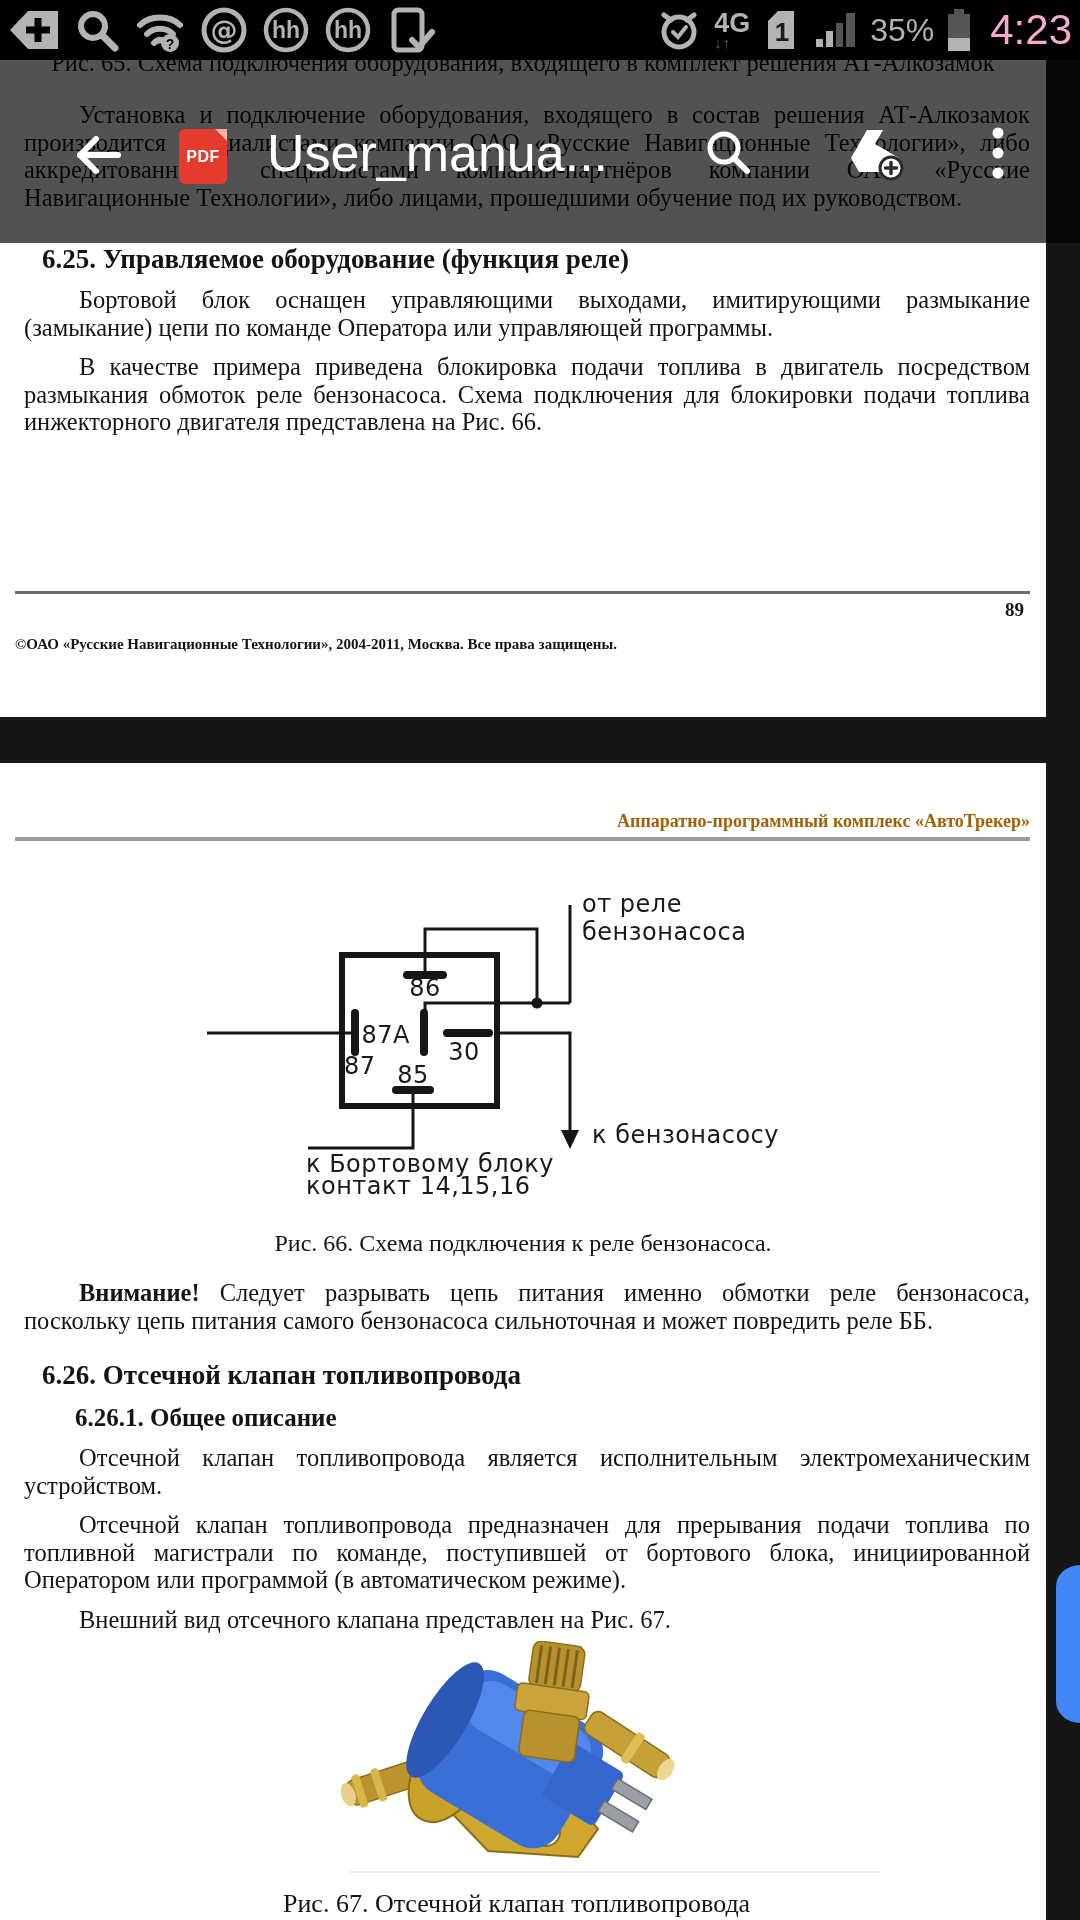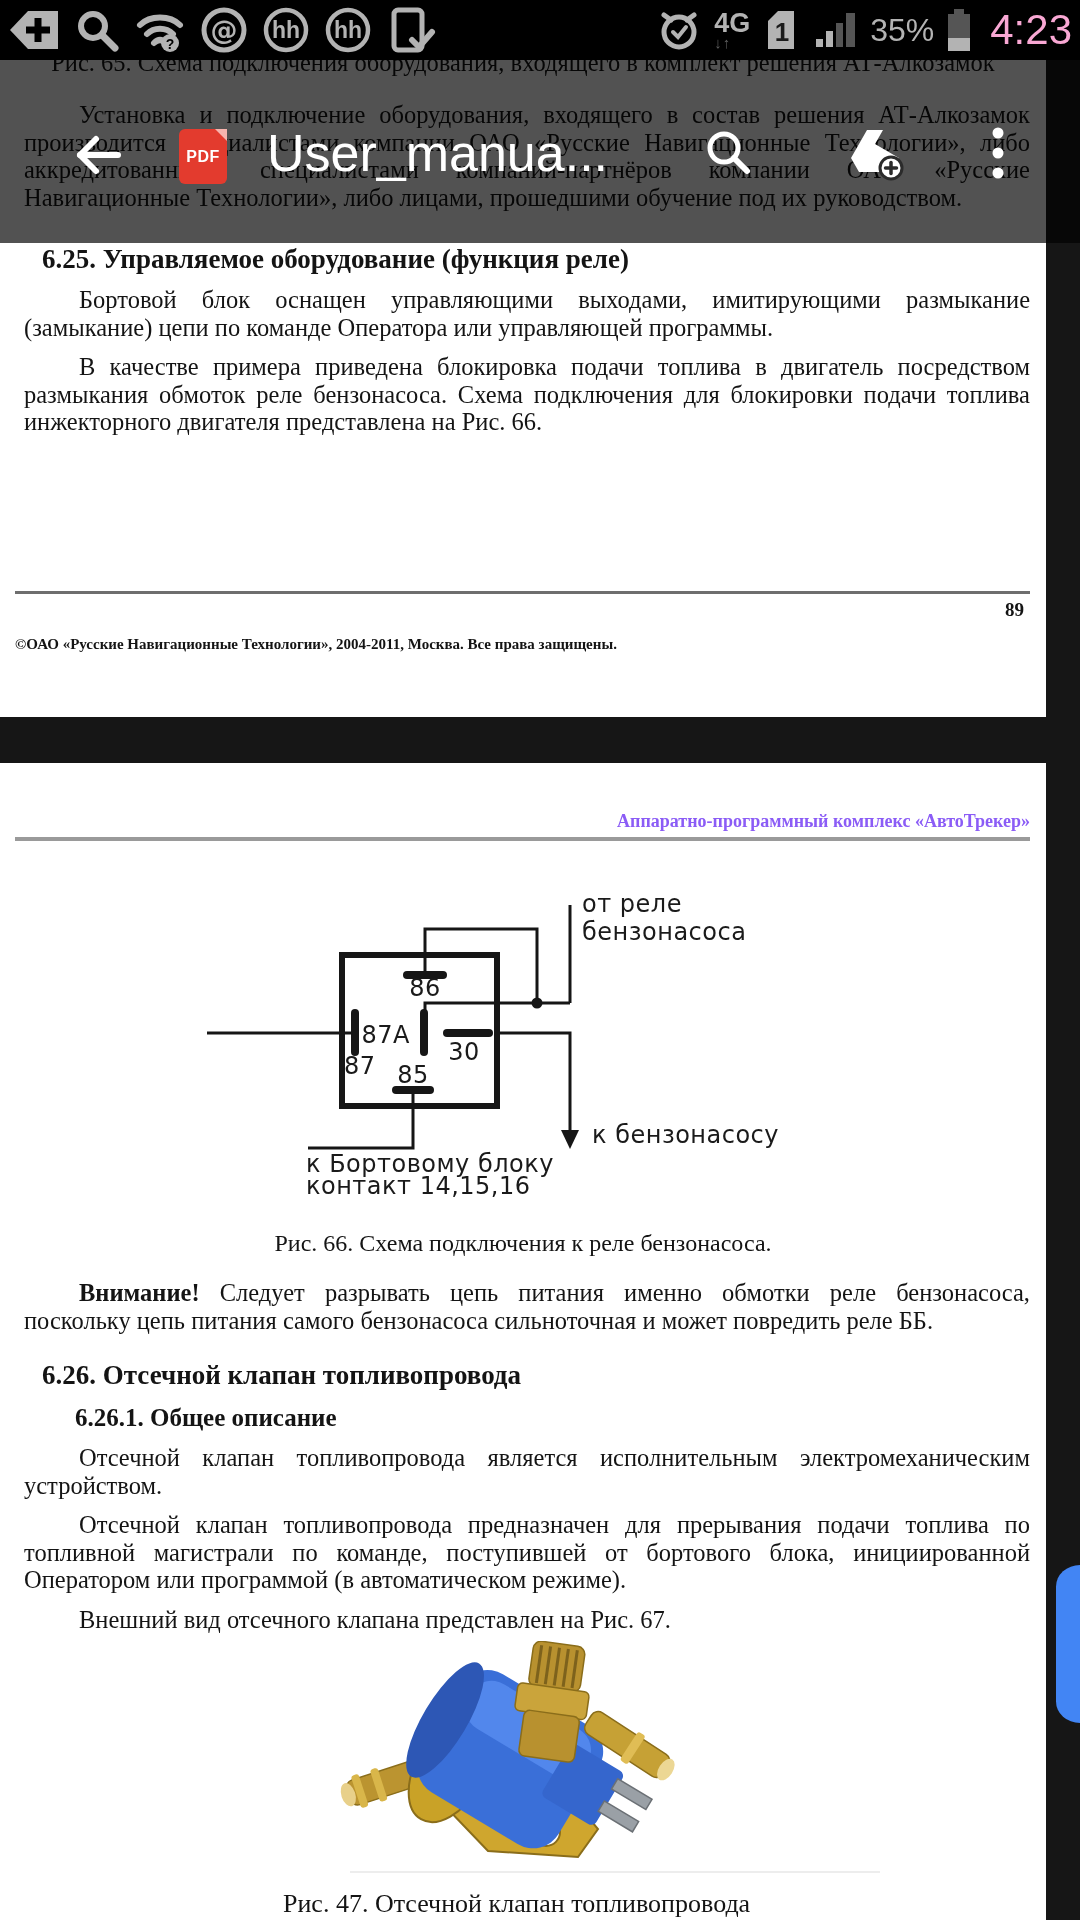--- a/index.html
+++ b/index.html
@@ -26,21 +26,21 @@
   .ind{text-indent:55px;}
   .center{text-align:center;padding:0;}
   .h1{position:absolute;font-weight:bold;font-size:27px;white-space:nowrap;}
   .h2{position:absolute;font-weight:bold;font-size:25px;white-space:nowrap;}
   .rule{position:absolute;height:3px;background:#6e6e6e;}
   .footer-row{position:absolute;left:0;width:100%;box-sizing:border-box;padding:0 22px 0 15px;
               display:flex;align-items:baseline;}
   .footer-left{font-weight:bold;font-size:18px;}
   .footer-page{margin-left:auto;font-weight:bold;font-size:19px;}
   .copyright{position:absolute;left:15px;font-weight:bold;font-size:15px;}
-  .p2header{position:absolute;right:16px;font-weight:bold;font-size:18px;color:#8b5cf6;white-space:nowrap;}
+  .p2header{position:absolute;right:16px;font-weight:bold;font-size:18px;color:#a16207;white-space:nowrap;}
   .diagram-svg{position:absolute;left:0;top:117px;}
   .diagram-svg text{font-family:"DejaVu Sans",sans-serif;font-size:24px;fill:#1a1a1a;letter-spacing:0.5px;}
   .figcap{position:absolute;width:100%;text-align:center;font-size:24px;}
   .photoline{position:absolute;left:350px;top:1108px;width:530px;height:2px;background:#ededed;}
   .fig67{position:absolute;left:283px;top:1126px;font-size:26px;white-space:nowrap;}
   
   .scrim{position:absolute;left:0;top:60px;width:1080px;height:183px;background:rgba(0,0,0,0.68);z-index:5;}
   .tb{position:absolute;z-index:6;}
   .tb-title{left:267px;top:118px;height:70px;line-height:70px;color:#fff;font-size:52px;
             font-family:"Liberation Sans",sans-serif;white-space:nowrap;}
@@ -160,21 +160,21 @@
         <rect x="196" y="72" width="56" height="46" rx="6" fill="#b8912f" stroke="#8a6d1a" stroke-width="1.5"></rect>
       </g>
 
       <g transform="rotate(33 290 100)">
         <rect x="252" y="86" width="92" height="26" rx="8" fill="#c6a135" stroke="#8a6d1a" stroke-width="1.5"></rect>
         <rect x="300" y="82" width="9" height="34" rx="3" fill="#e0bd55"></rect>
         <ellipse cx="344" cy="99" rx="7" ry="12" fill="#ecd794"></ellipse>
       </g>
     </svg>
 
-    <div class="fig67">Рис. 47. Отсечной клапан топливопровода</div>
+    <div class="fig67">Рис. 67. Отсечной клапан топливопровода</div>
   </div>
 
   <div class="scrim"></div>
 
   <svg class="tb" style="left:70px;top:127px;" width="56" height="56" viewBox="0 0 56 56">
     <g stroke="#fff" stroke-width="6" fill="none" stroke-linecap="round" stroke-linejoin="round">
       <line x1="10" y1="28" x2="48" y2="28"></line>
         <polyline points="26,12 10,28 26,44"></polyline>
     </g>
   </svg>

